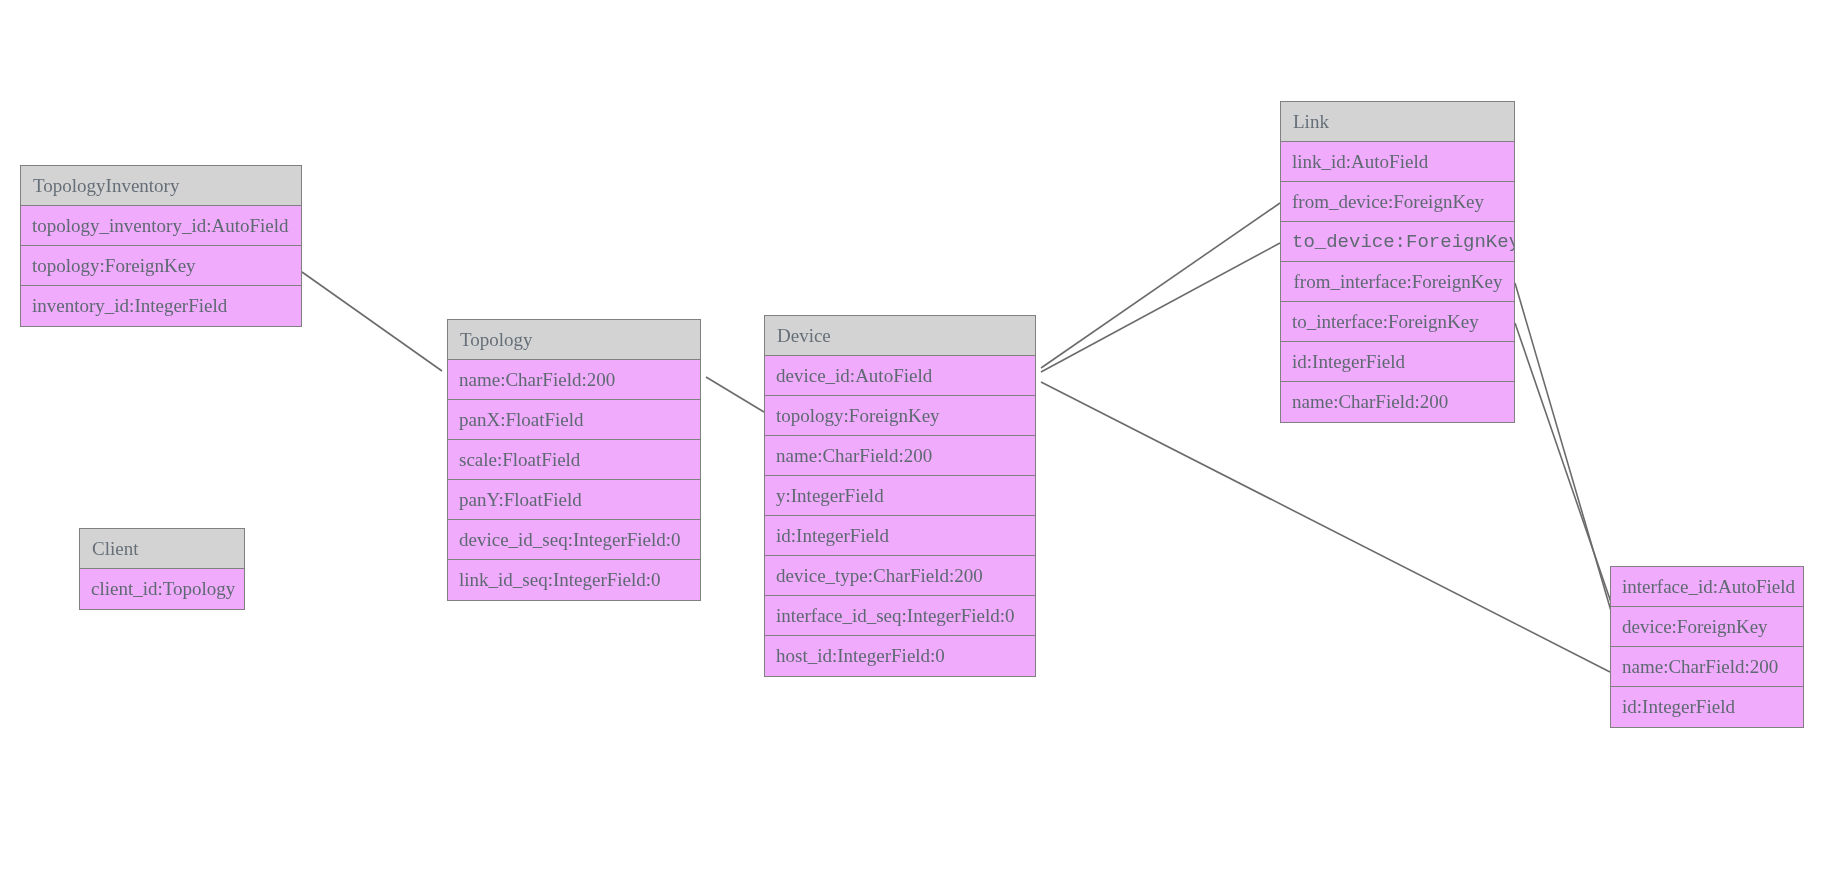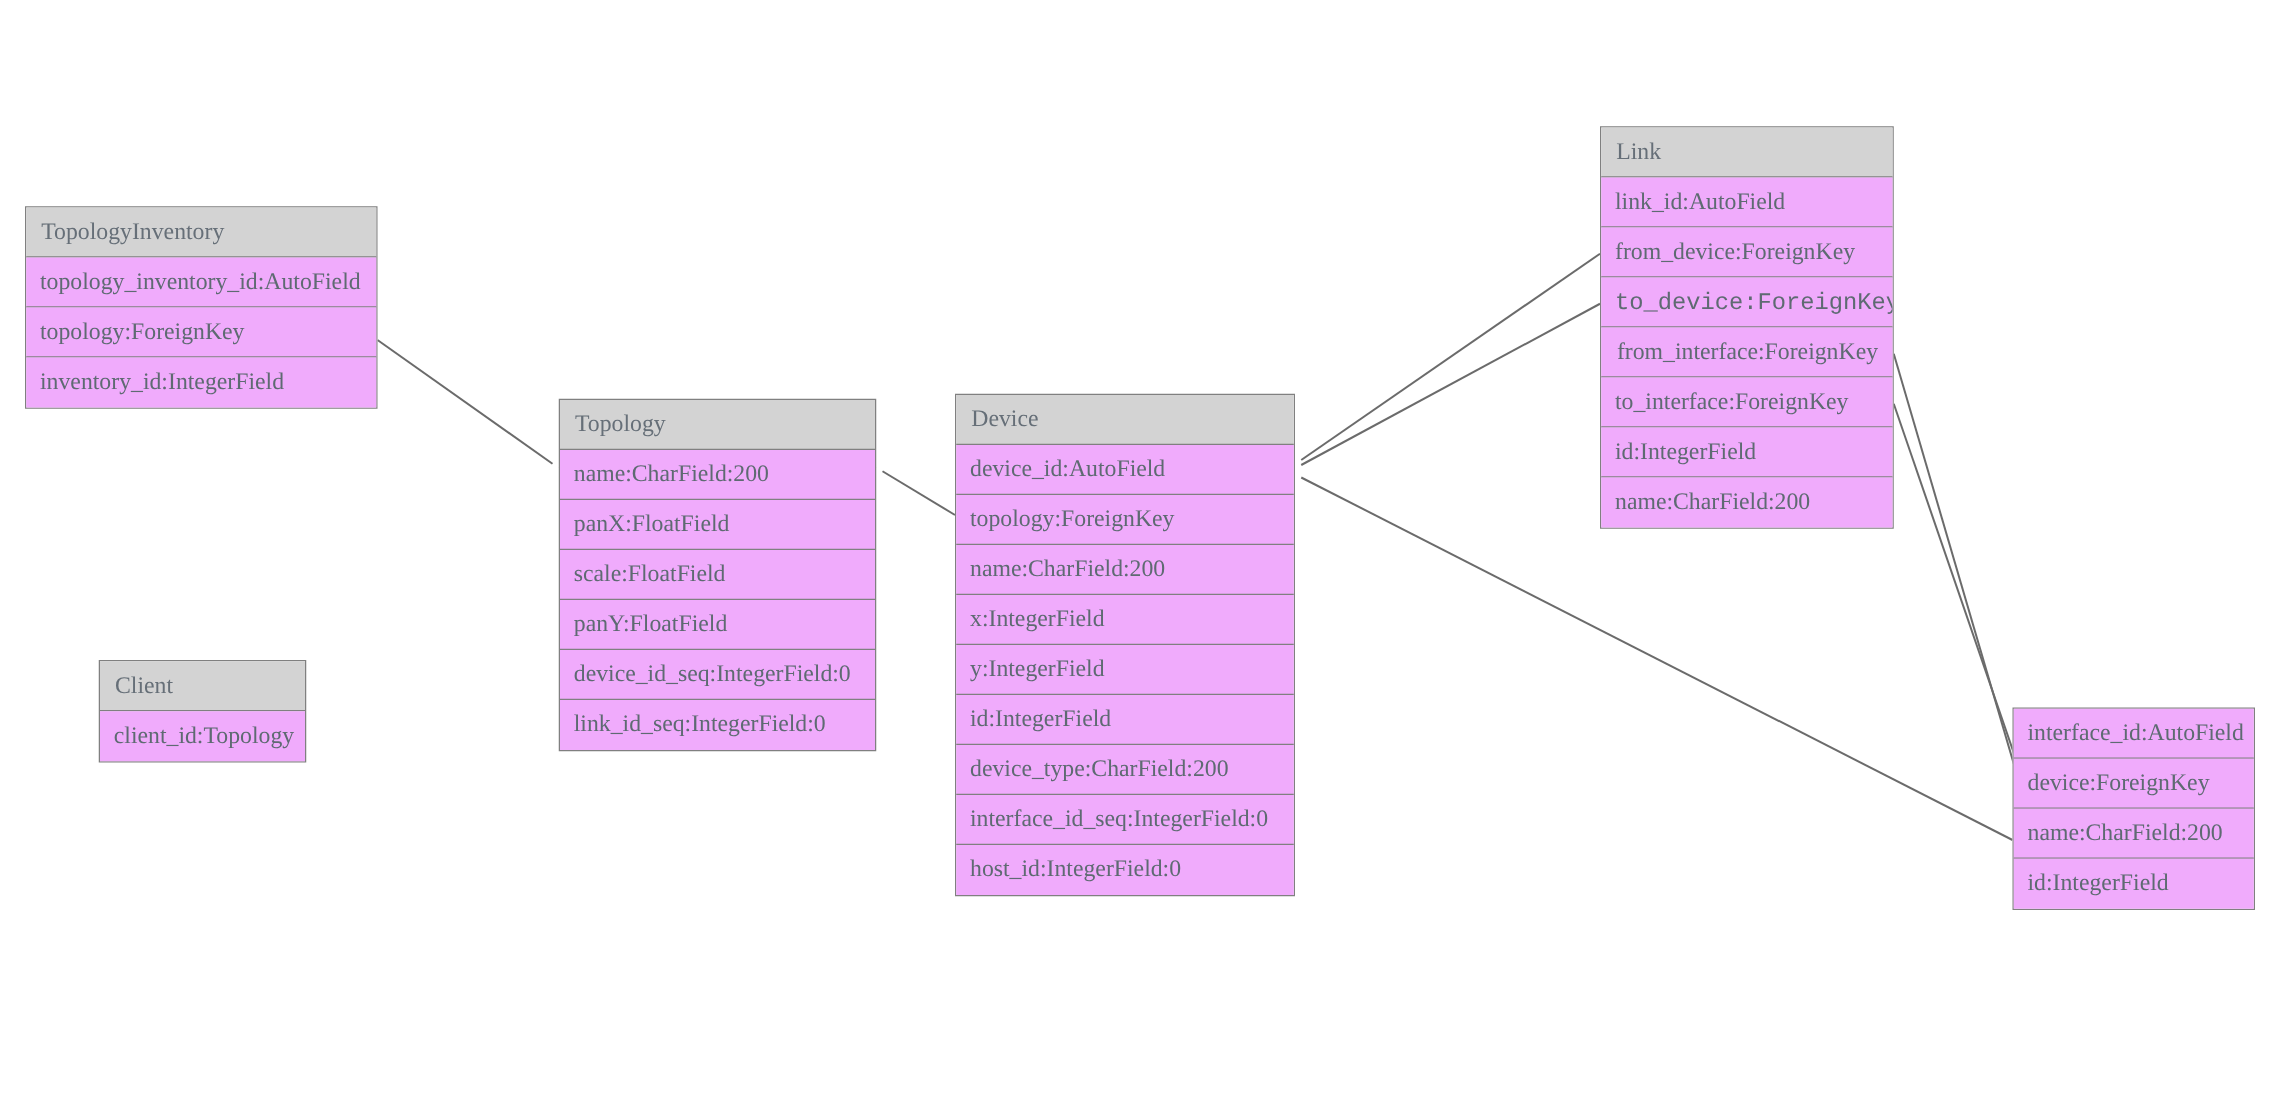--- a/index.html
+++ b/index.html
@@ -126,21 +126,20 @@
           <div class="entity-row" style="border-bottom-color: rgb(128, 128, 128); color: rgb(94, 106, 114);">device_id_seq:IntegerField:0</div>
           <div class="entity-row" style="border-bottom-color: rgb(128, 128, 128); color: rgb(94, 106, 114);">link_id_seq:IntegerField:0</div>
         </div>
       </div>
       <div class="entity" style="left: 764px; top: 315px; width: 272px; border-color: rgb(128, 128, 128); background: rgb(255, 255, 255);">
         <div class="entity-header" style="background: rgb(211, 211, 211); border-bottom-color: rgb(128, 128, 128);">Device</div>
         <div class="entity-rows">
           <div class="entity-row" style="border-bottom-color: rgb(128, 128, 128); color: rgb(94, 106, 114);">device_id:AutoField</div>
           <div class="entity-row" style="border-bottom-color: rgb(128, 128, 128); color: rgb(94, 106, 114);">topology:ForeignKey</div>
           <div class="entity-row" style="border-bottom-color: rgb(128, 128, 128); color: rgb(94, 106, 114);">name:CharField:200</div>
-          <div class="entity-row" style="border-bottom-color: rgb(128, 128, 128); color: rgb(94, 106, 114);">x:IntegerField</div>
           <div class="entity-row" style="border-bottom-color: rgb(128, 128, 128); color: rgb(94, 106, 114);">y:IntegerField</div>
           <div class="entity-row" style="border-bottom-color: rgb(128, 128, 128); color: rgb(94, 106, 114);">id:IntegerField</div>
           <div class="entity-row" style="border-bottom-color: rgb(128, 128, 128); color: rgb(94, 106, 114);">device_type:CharField:200</div>
           <div class="entity-row" style="border-bottom-color: rgb(128, 128, 128); color: rgb(94, 106, 114);">interface_id_seq:IntegerField:0</div>
           <div class="entity-row" style="border-bottom-color: rgb(128, 128, 128); color: rgb(94, 106, 114);">host_id:IntegerField:0</div>
         </div>
       </div>
       <div class="entity" style="left: 1280px; top: 101px; width: 235px; border-color: rgb(128, 128, 128); background: rgb(255, 255, 255);">
         <div class="entity-header" style="background: rgb(211, 211, 211); border-bottom-color: rgb(128, 128, 128);">Link</div>
         <div class="entity-rows">

